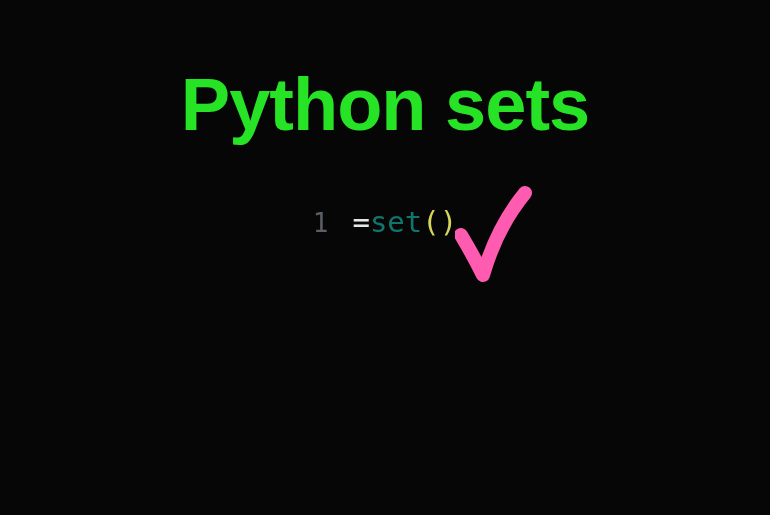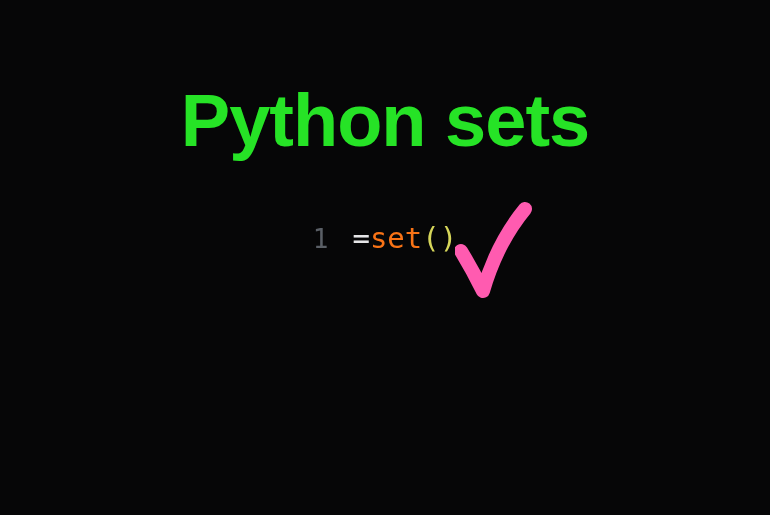--- a/index.html
+++ b/index.html
@@ -16,21 +16,21 @@
       align-items: center;
       justify-content: flex-start;
       overflow: hidden;
       font-family: Arial, Helvetica, sans-serif;
     }
     .title {
       color: #26e326;
       font-size: 74px;
       font-weight: 900;
       letter-spacing: -1px;
-      margin-top: 78px;
+      margin-top: 62px;
       font-family: "Arial Black", Arial, sans-serif;
     }
     .code-line-wrapper {
       margin-top: 58px;
       display: flex;
       align-items: flex-start;
       gap: 16px;
       position: relative;
     }
     .code-line {
@@ -45,21 +45,21 @@
       margin-right: 24px;
       font-size: 26px;
     }
     .tok-var {
       color: #e6e6e8;
     }
     .tok-op {
       color: #e6e6e8;
     }
     .tok-func {
-      color: #f97316;
+      color: #0f766e;
     }
     .tok-paren {
       color: #d6d65a;
     }
     .checkmark {
       position: absolute;
       right: -78px;
       top: -22px;
       width: 80px;
       height: 110px;

